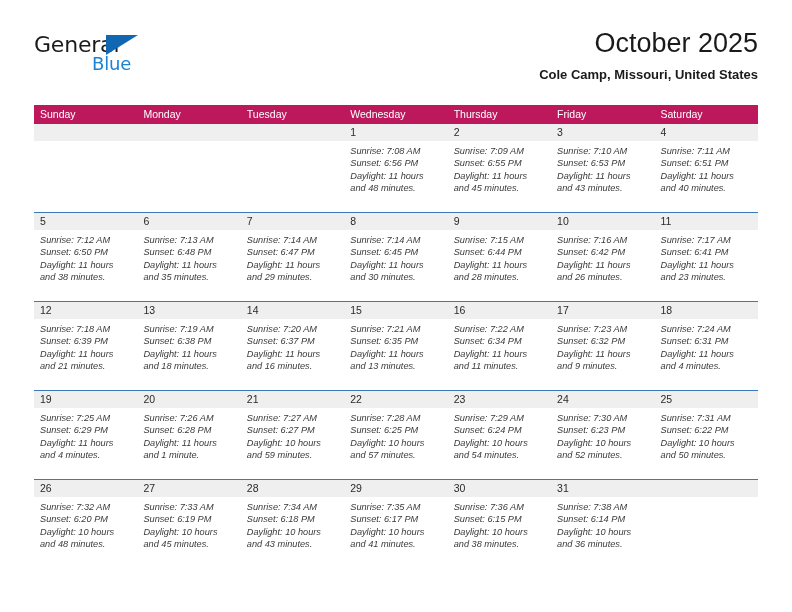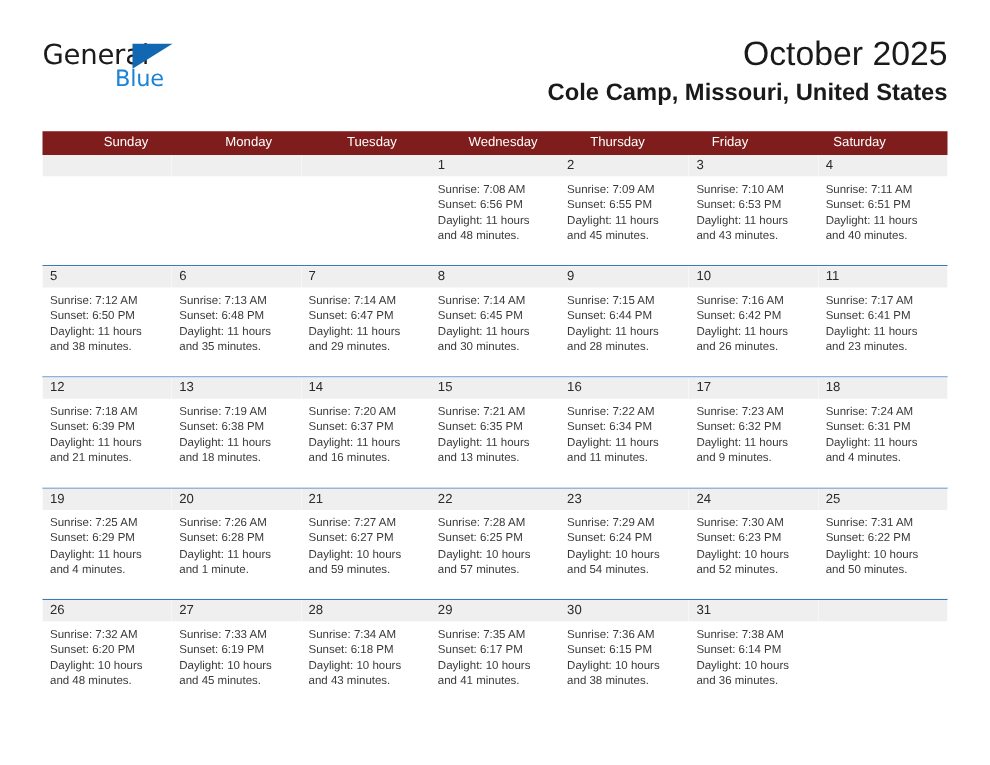--- a/index.html
+++ b/index.html
@@ -73,40 +73,39 @@
     margin-left: 31px;
   }
   .cal-title {
     font-size: 27px;
     font-weight: 400;
     color: #1a1a1a;
     line-height: 34px;
     white-space: nowrap;
   }
   .cal-subtitle {
-    font-size: 19px;
+    font-size: 13px;
     font-weight: bold;
     color: #1a1a1a;
     line-height: 20px;
     margin-top: 5px;
     white-space: nowrap;
   }
 
   
   .calendar {
     position: absolute;
     left: 34px;
     top: 105px;
     width: 724px;
   }
   .dow-row {
     display: flex;
-    background: #7f1d1d;
+    background: #be185d;
     height: 19px;
-    padding-left: 43px;
   }
   .dow {
     flex: 1 1 0;
     color: #ffffff;
     font-size: 10.5px;
     line-height: 19px;
     padding-left: 6px;
     box-sizing: border-box;
     white-space: nowrap;
     overflow: hidden;
@@ -135,20 +134,21 @@
     color: #2a2a2a;
     line-height: 17px;
     padding-left: 6px;
     box-sizing: border-box;
   }
   .cell .info {
     padding: 4px 6px 0 6px;
     font-size: 9.2px;
     line-height: 12.3px;
     color: #3a3a3a;
+    font-style: italic;
   }
   .cell .info div {
     white-space: nowrap;
   }
   .cell .info .daylight {
     white-space: normal;
   }
   .cell.empty .daynum-band {
     background: #efefef;
   }

